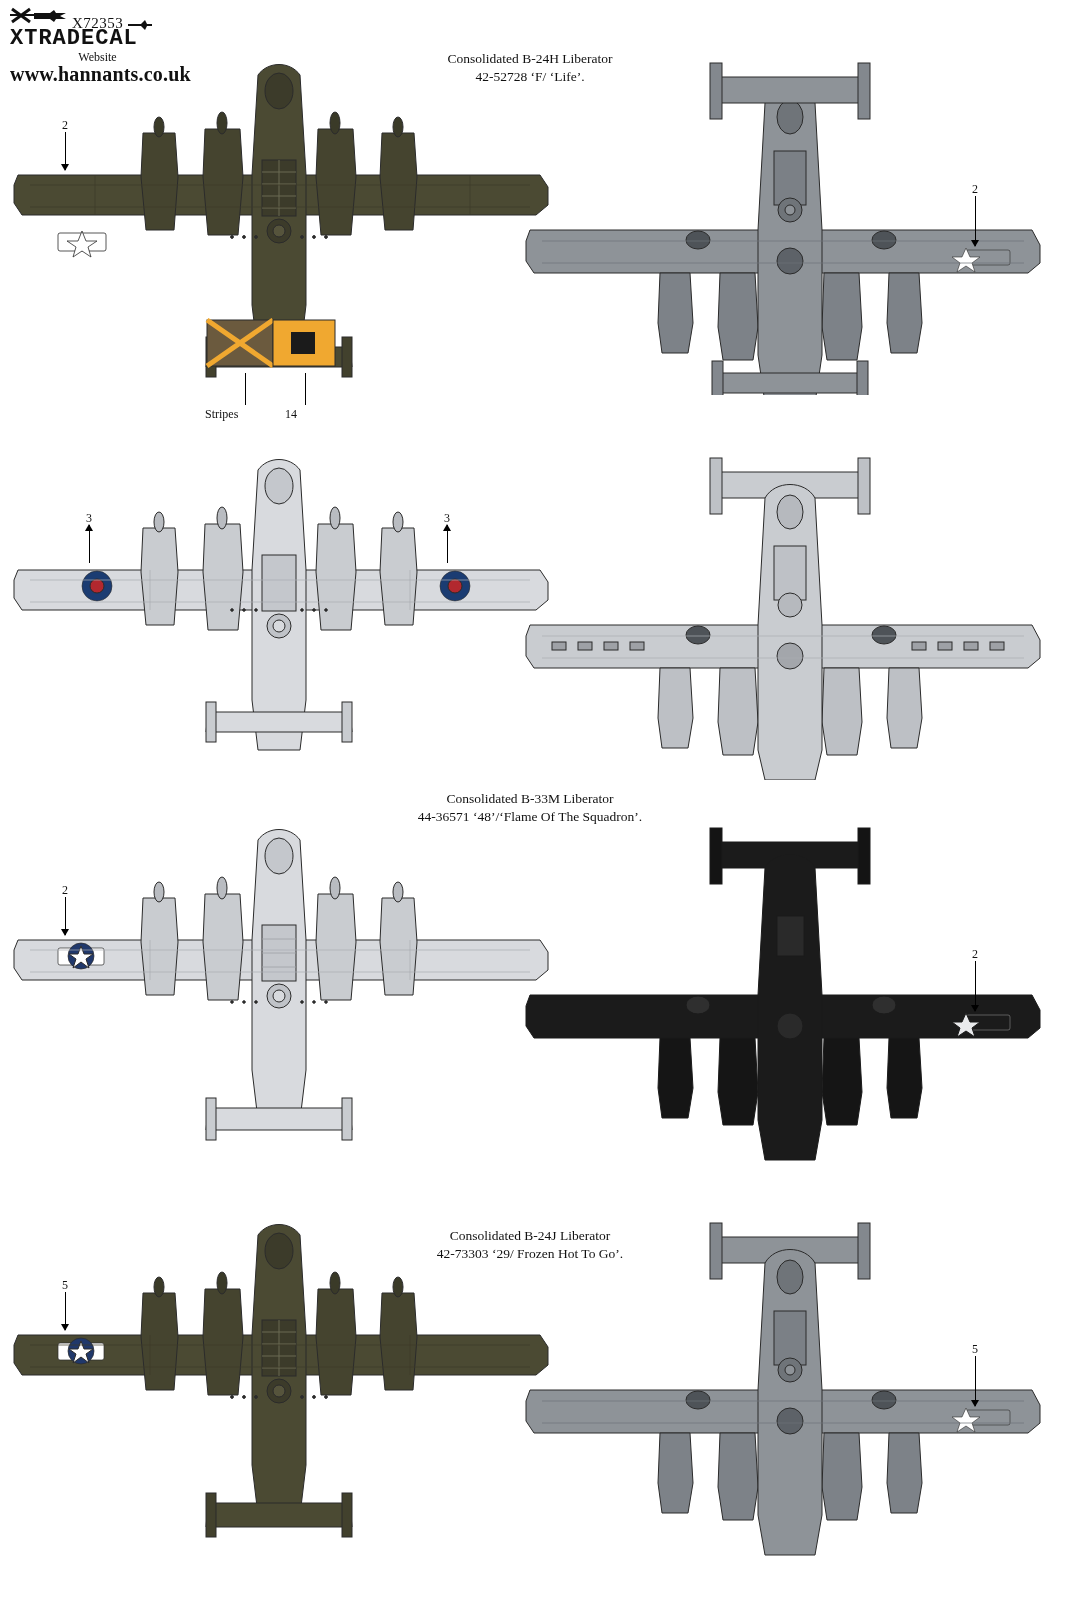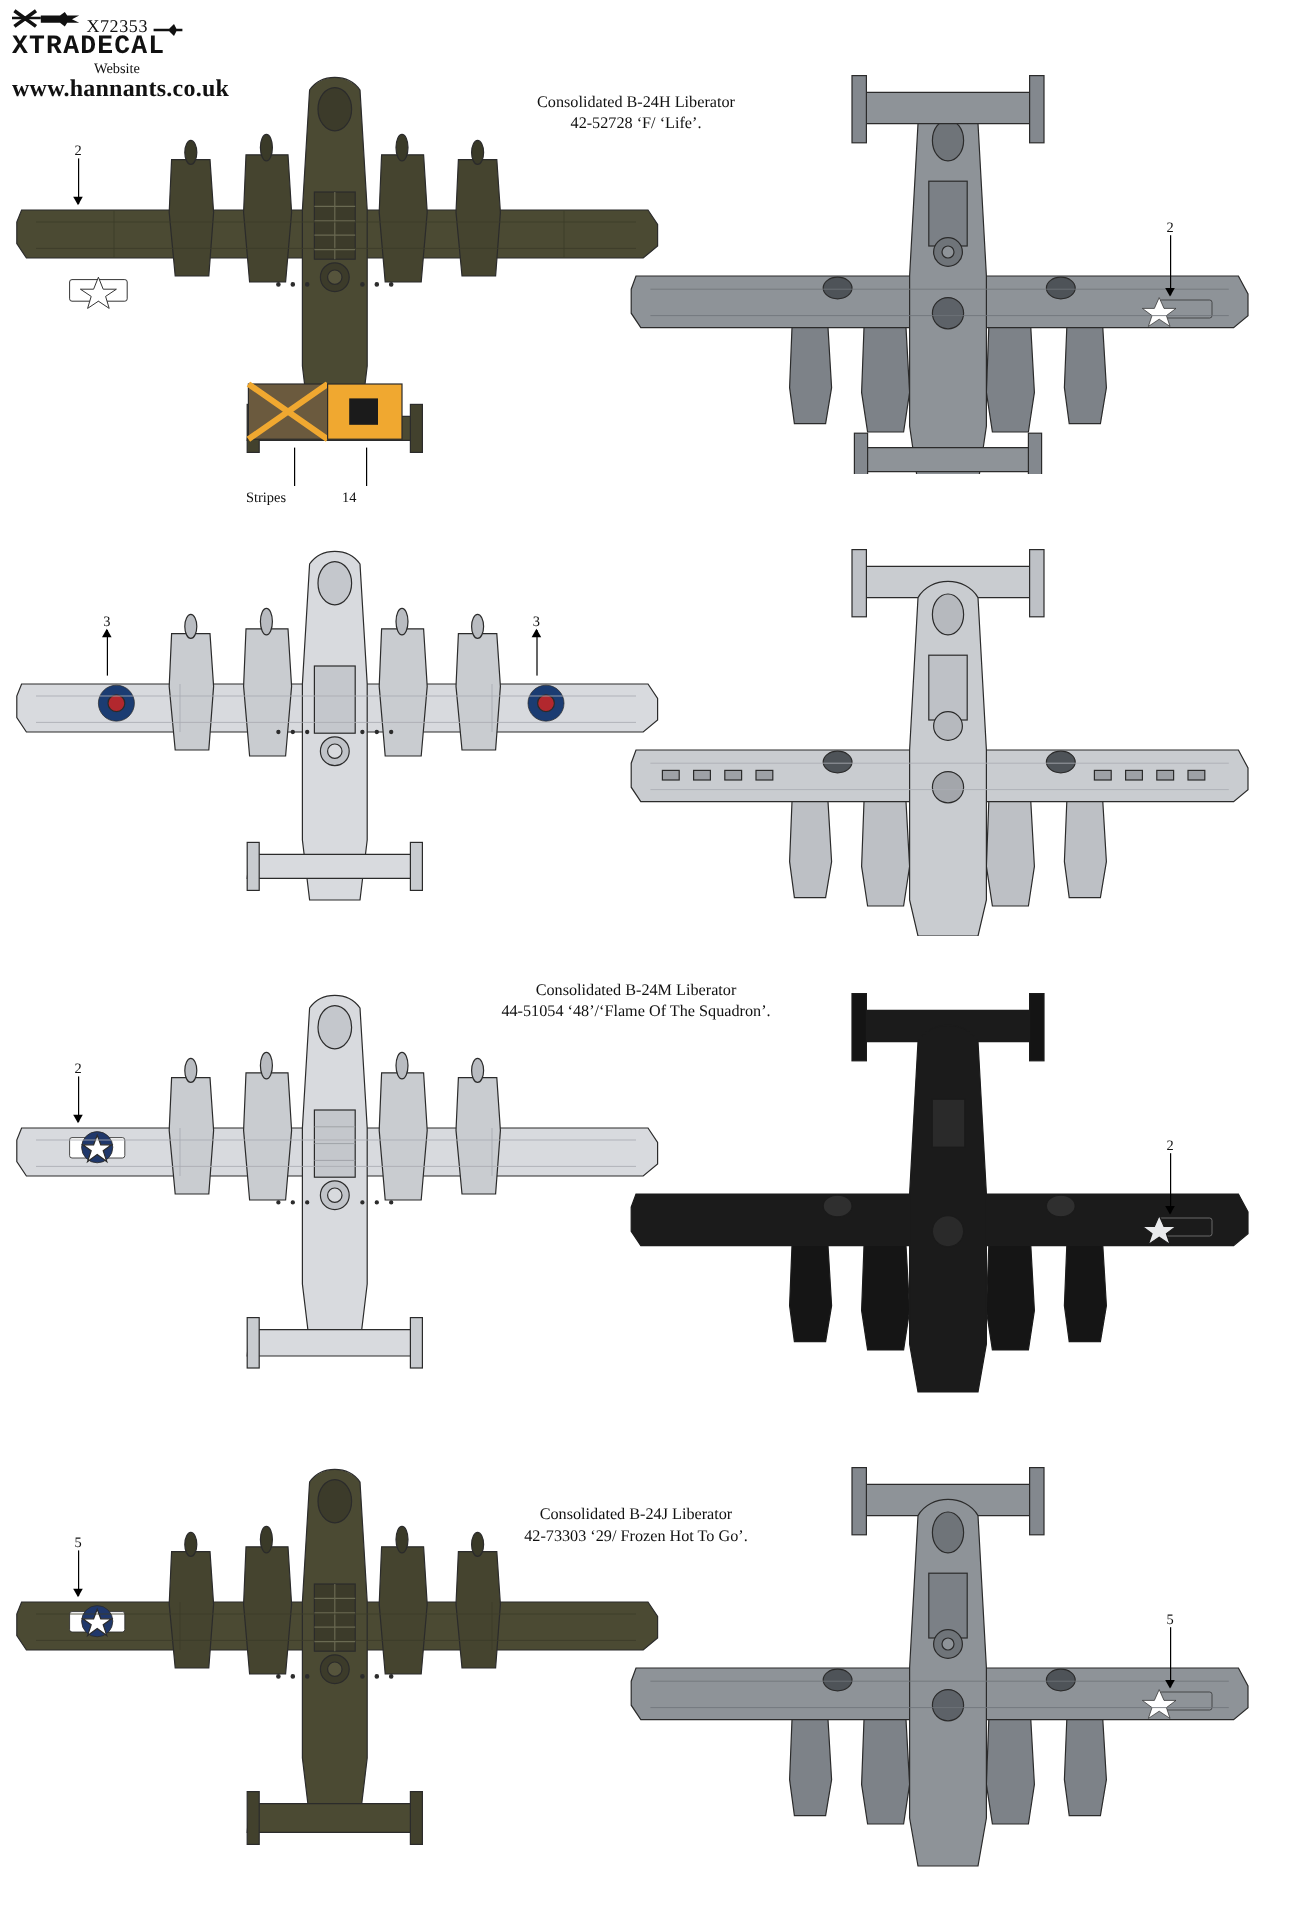--- a/index.html
+++ b/index.html
@@ -17,21 +17,21 @@
   .brand{position:absolute;left:10px;top:6px;width:260px;}
   .brand-row{display:flex;align-items:flex-end;gap:4px;}
   .brand-logo{display:block;}
   .brand-code{font-family:"Liberation Serif",serif;font-size:15px;letter-spacing:.5px;padding-top:2px;}
   .brand-name{font-family:Liberation Mono, monospace;font-size:22px;font-weight:bold;letter-spacing:1px;line-height:1;margin-top:-4px;}
   .brand-website{font-size:12px;text-align:center;width:175px;margin-top:0px;}
   .brand-url{font-size:20px;font-weight:bold;letter-spacing:.2px;margin-top:-2px;}
 
   
   .caption{position:absolute;text-align:center;font-size:13.5px;line-height:1.35;width:420px;}
-  .caption .l1{display:block;margin-top:26px;}
+  .caption .l1{display:block;}
   .caption .l2{display:block;}
 
   
   .callout{position:absolute;text-align:center;font-size:12px;}
   .callout .num{display:block;line-height:1;}
   .callout .arrow{display:block;width:1px;margin:1px auto 0;background:#000;position:relative;}
   .callout .arrow:after{
     content:"";position:absolute;left:-3.5px;bottom:-1px;
     border-left:4px solid transparent;border-right:4px solid transparent;border-top:7px solid #000;
   }
@@ -68,22 +68,22 @@
     <div class="brand-name">XTRADECAL</div>
     <div class="brand-website">Website</div>
     <div class="brand-url">www.hannants.co.uk</div>
   </div>
 
   <div class="caption" style="left:320px;top:50px;">
     <span class="l1">Consolidated B-24H Liberator</span>
     <span class="l2">42-52728 ‘F/ ‘Life’.</span>
   </div>
   <div class="caption" style="left:320px;top:790px;">
-    <span class="l1">Consolidated B-24M Liberator</span>
-    <span class="l2">44-51054 ‘48’/‘Flame Of The Squadron’.</span>
+    <span class="l1">Consolidated B-33M Liberator</span>
+    <span class="l2">44-36571 ‘48’/‘Flame Of The Squadron’.</span>
   </div>
   <div class="caption" style="left:320px;top:1227px;">
     <span class="l1">Consolidated B-24J Liberator</span>
     <span class="l2">42-73303 ‘29/ Frozen Hot To Go’.</span>
   </div>
 
   <div class="row" style="left:0px;top:55px;">
 
     <svg width="560" height="340" viewBox="0 0 560 340">
       <g stroke="#2b2b2b" stroke-width="1">

